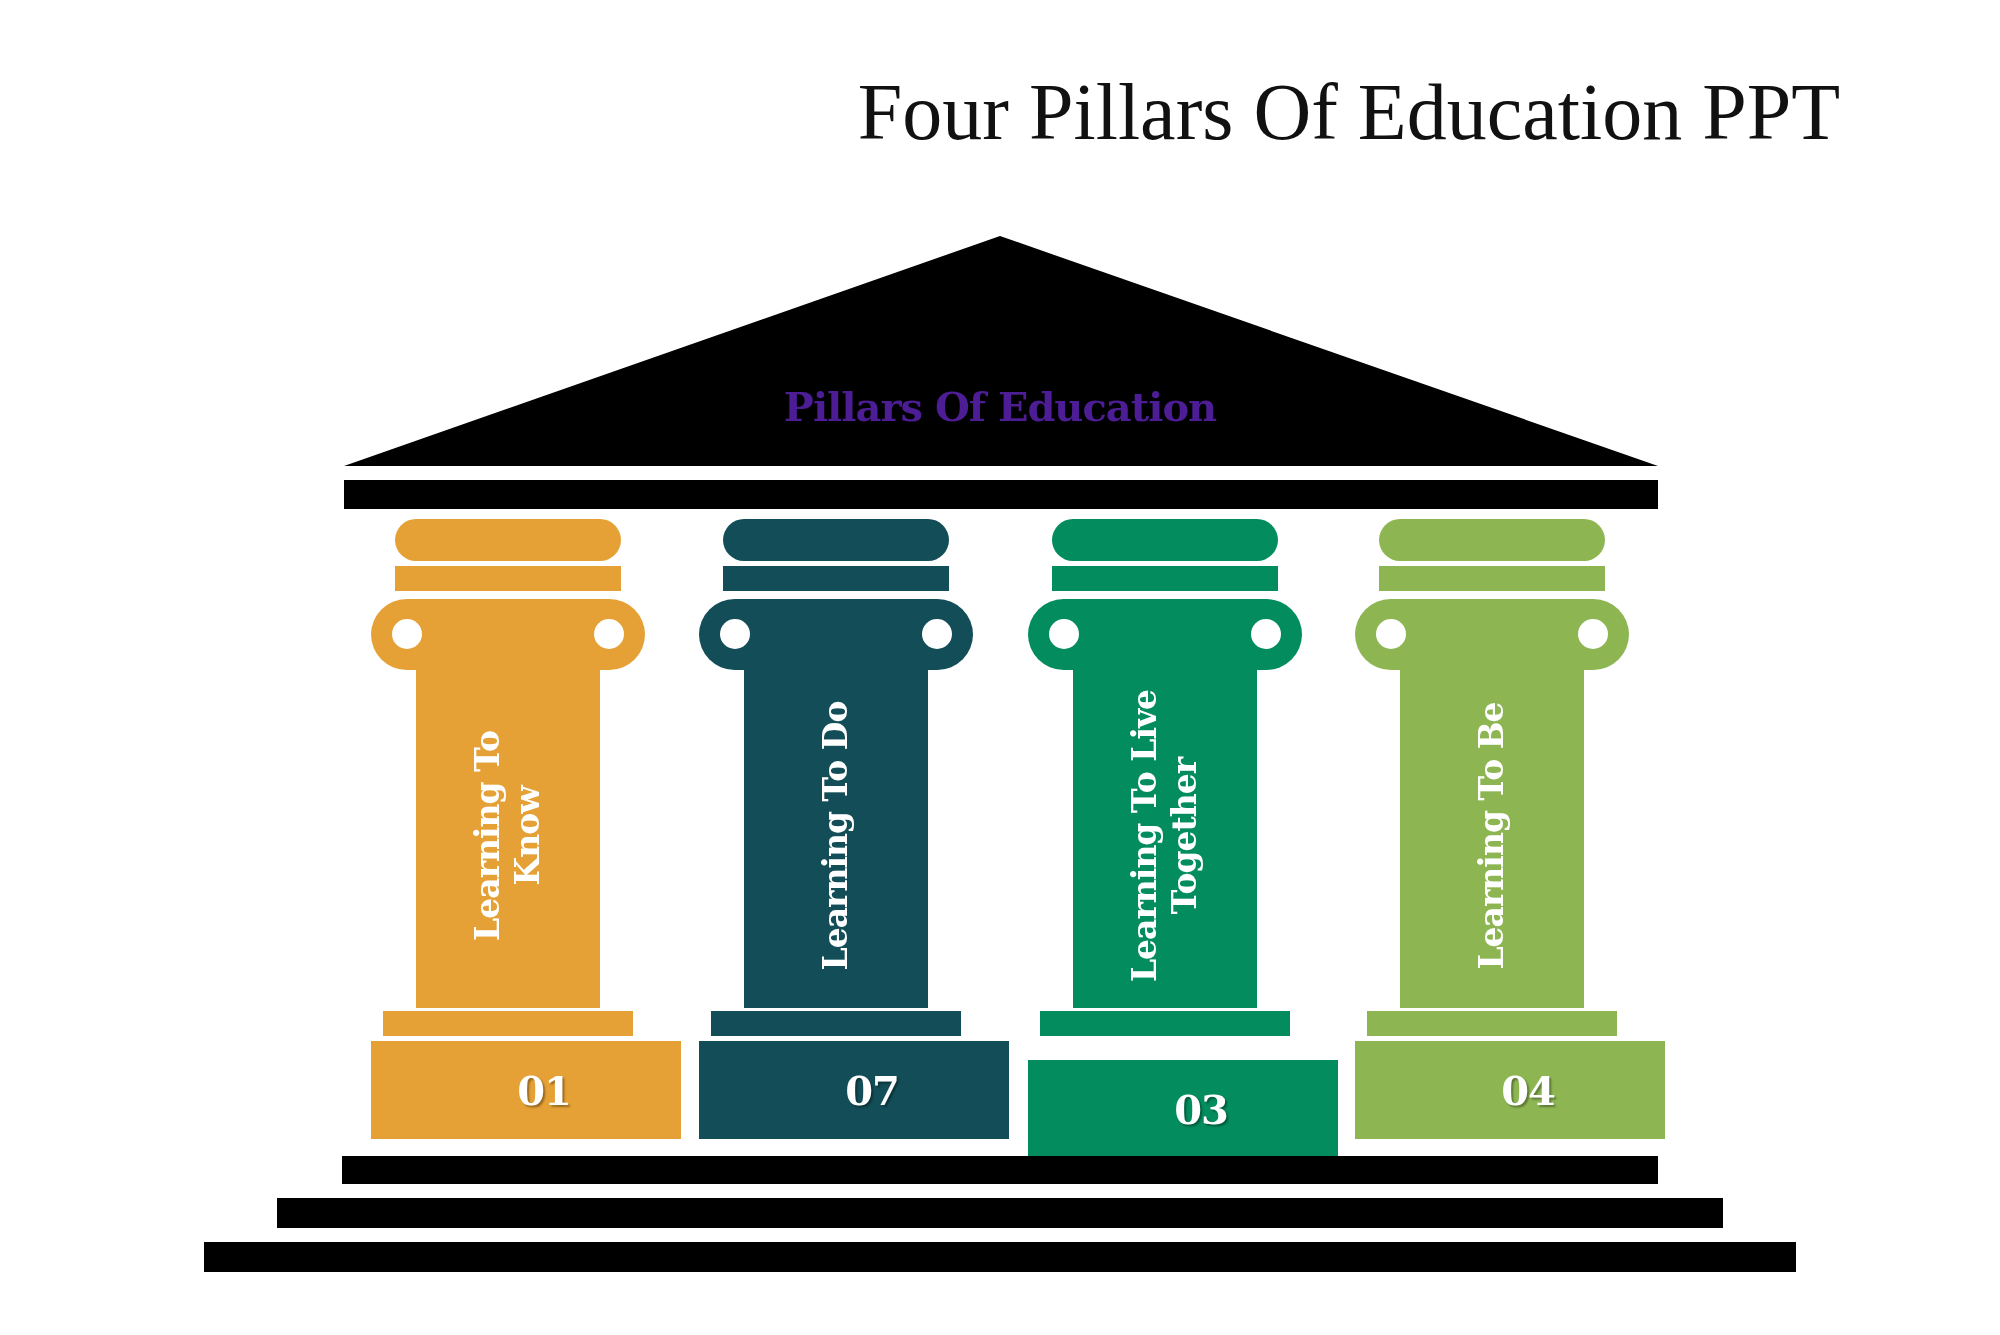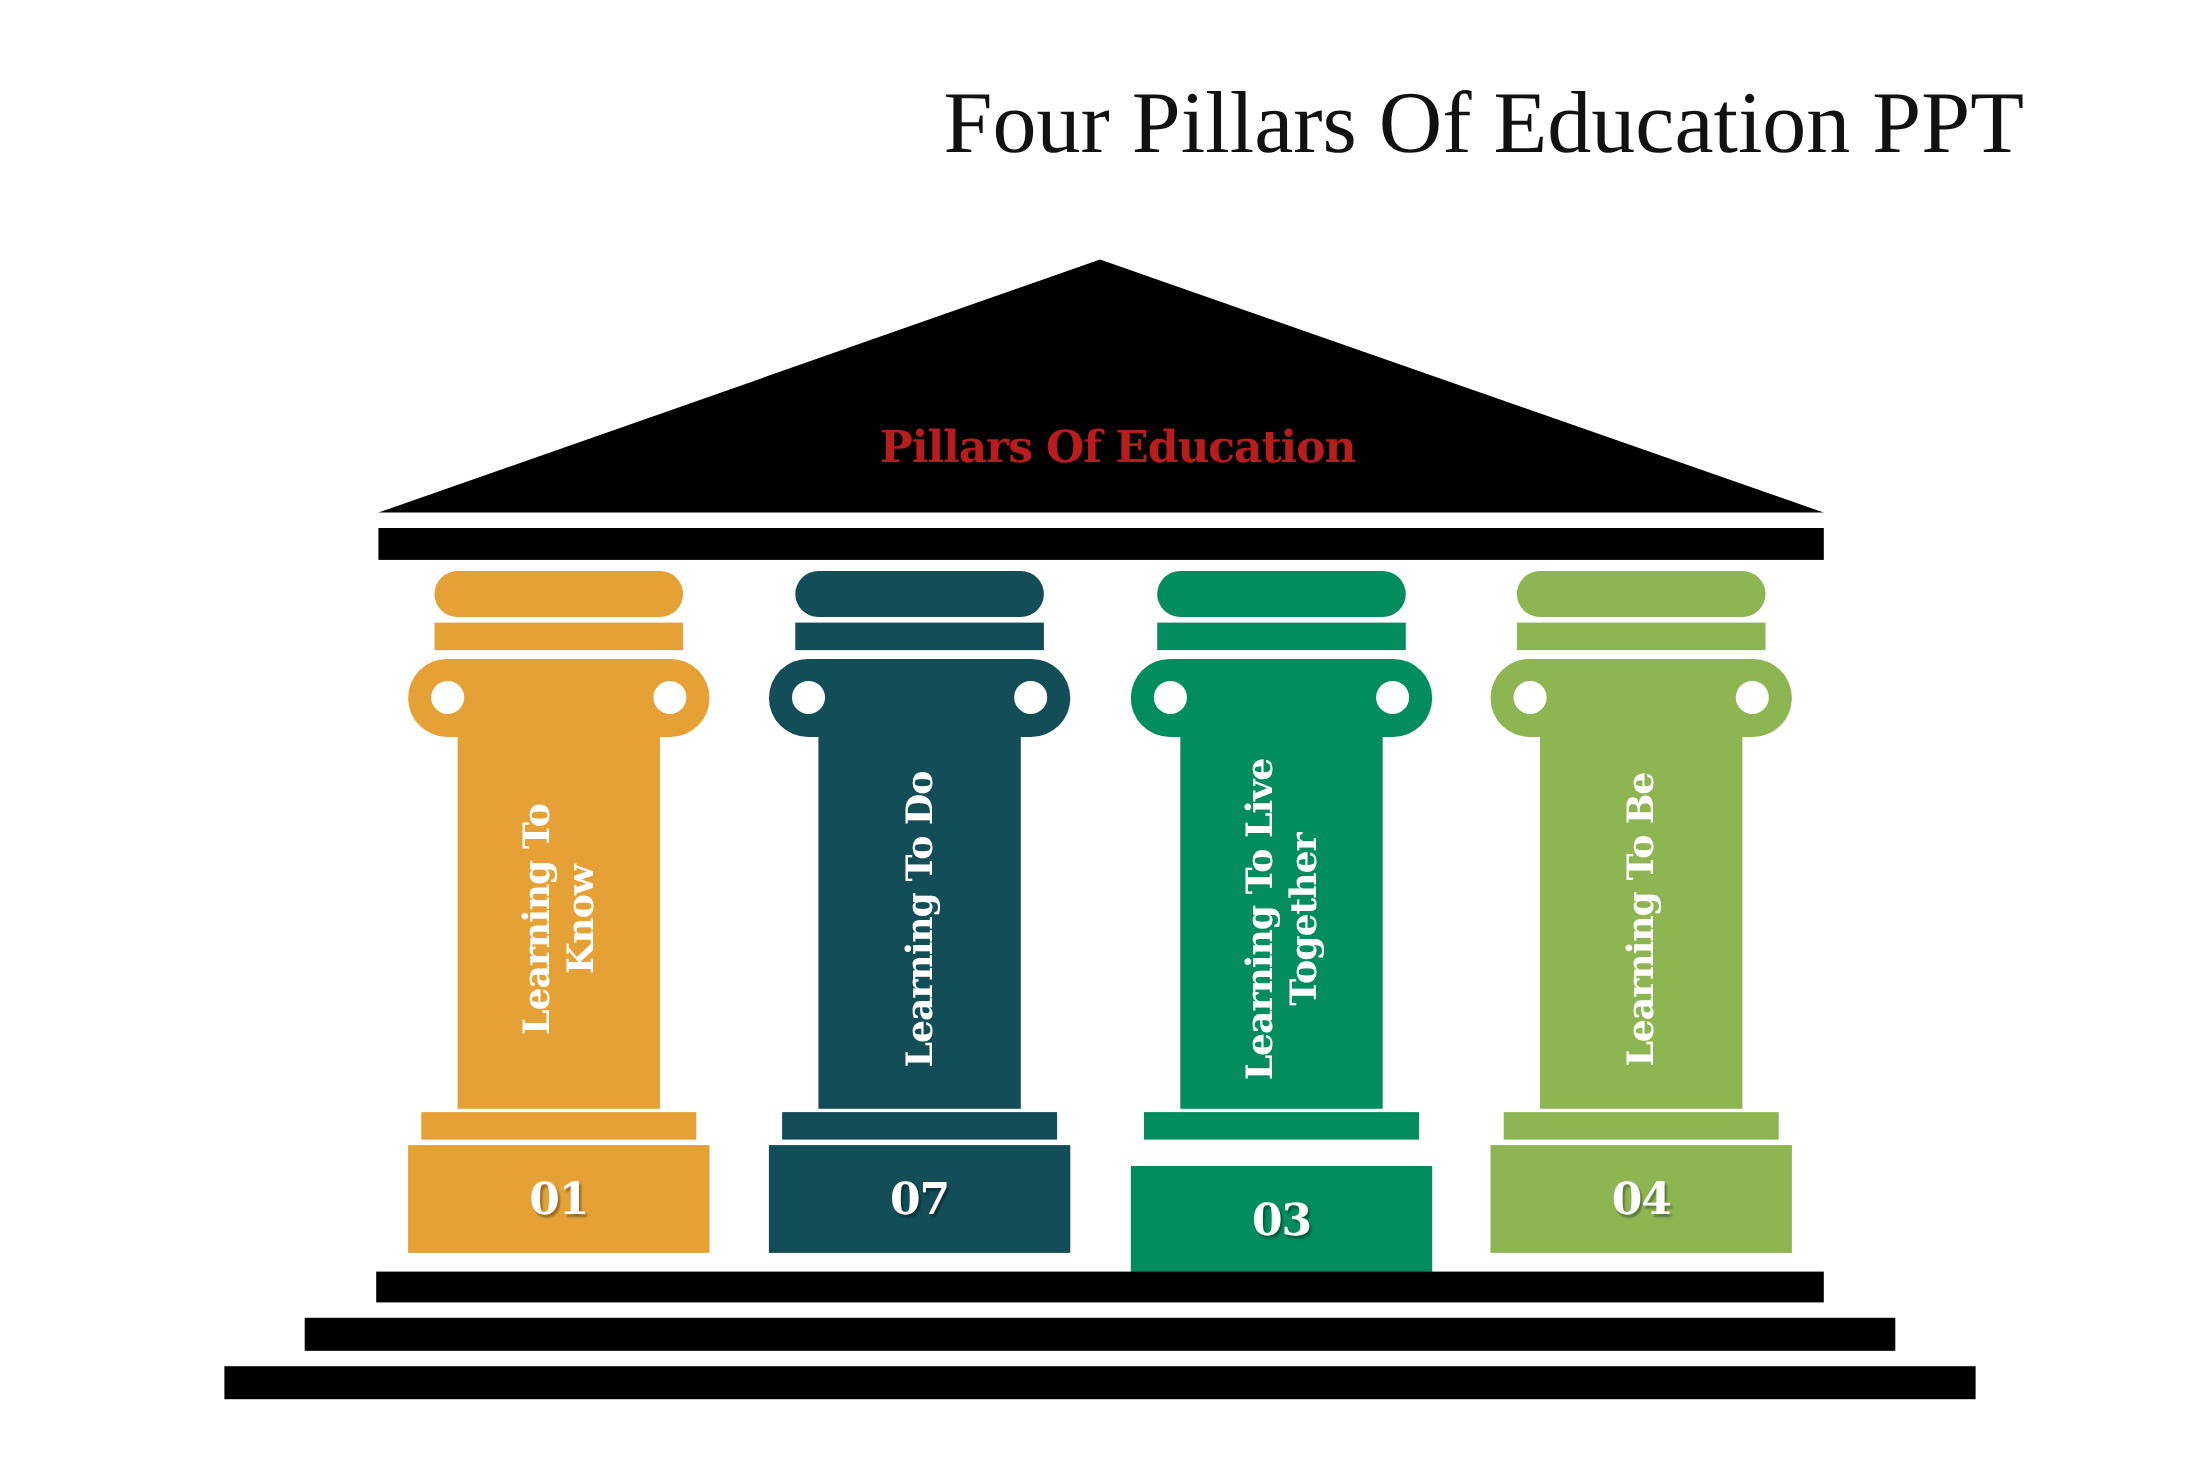--- a/index.html
+++ b/index.html
@@ -1,30 +1,30 @@
 <!DOCTYPE html>
 <html><head>
 <meta charset="utf-8">
 <style>
   html, body { margin:0; padding:0; background:#ffffff; }
   body { width:2000px; height:1335px; position:relative; overflow:hidden; font-family:"DejaVu Serif", "Liberation Serif", serif; }
   .abs { position:absolute; }
   #title { left:0; width:1840px; top:72px; text-align:right; font-family:"Liberation Serif","DejaVu Serif",serif; font-size:80px; color:#111; line-height:1; }
   #roof-svg { left:0; top:0; }
-  #roof-label { left:616px; width:800px; top:383px; text-align:center; color:#b91c1c; font-family:"DejaVu Serif",serif; font-weight:bold; font-size:40px; letter-spacing:-1px; }
+  #roof-label { left:600px; width:800px; top:383px; text-align:center; color:#4c1d95; font-family:"DejaVu Serif",serif; font-weight:bold; font-size:40px; letter-spacing:-1px; }
   .bar { background:#000; }
   .pillar { position:absolute; top:519px; width:274px; height:620px; }
   .cap-top { position:absolute; left:24px; width:226px; top:0; height:42px; border-radius:21px; }
   .cap-band { position:absolute; left:24px; width:226px; top:47px; height:25px; }
   .capital { position:absolute; left:0; width:274px; top:80px; height:71px; border-radius:36px 36px 36px 36px; }
   .capital .hole { position:absolute; width:30px; height:30px; border-radius:50%; background:#fff; top:20px; }
   .shaft { position:absolute; left:45px; width:184px; top:145px; height:344px; }
   .shaft-text { position:absolute; left:50%; top:50%; transform:translate(-50%,-50%) rotate(-90deg); color:#fff; font-family:"DejaVu Serif",serif; font-weight:bold; font-size:33px; line-height:40px; text-align:center; white-space:nowrap; letter-spacing:-1px; }
   .plinth1 { position:absolute; left:12px; width:250px; top:492px; height:25px; }
-  .plinth2 { position:absolute; left:0; width:274px; top:522px; height:98px; display:flex; align-items:center; justify-content:center; }
+  .plinth2 { position:absolute; left:0; width:274px; top:522px; height:98px; display:flex; align-items:center; justify-content:center;padding-left:36px; }
   .num { color:#fff; font-family:"DejaVu Serif",serif; font-weight:bold; font-size:40px; text-shadow:2px 2px 2px rgba(0,0,0,0.35); letter-spacing:-1px; }
 </style>
 </head>
 <body>
 
 <div id="title" class="abs">Four Pillars Of Education PPT</div>
 
 <svg id="roof-svg" class="abs" width="2000" height="1335">
   <polygon points="1000,236 1658,466 344,466" fill="#000"></polygon>
 </svg>

